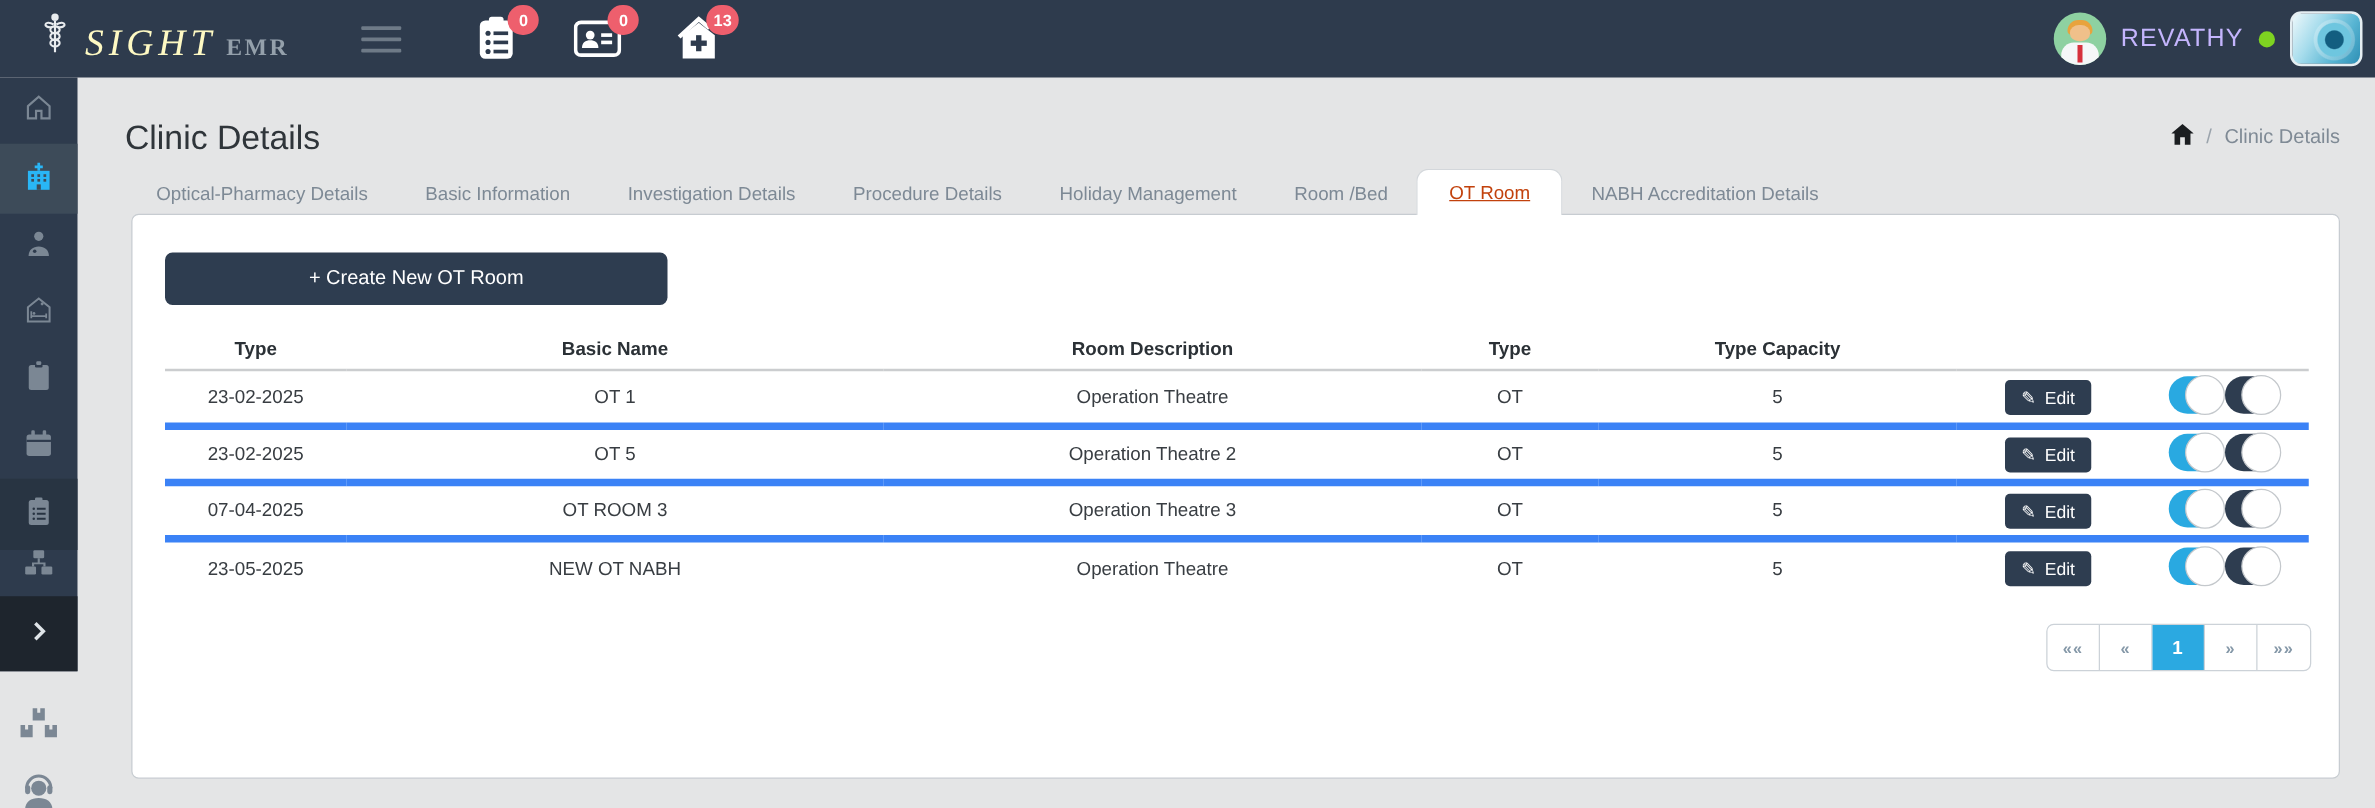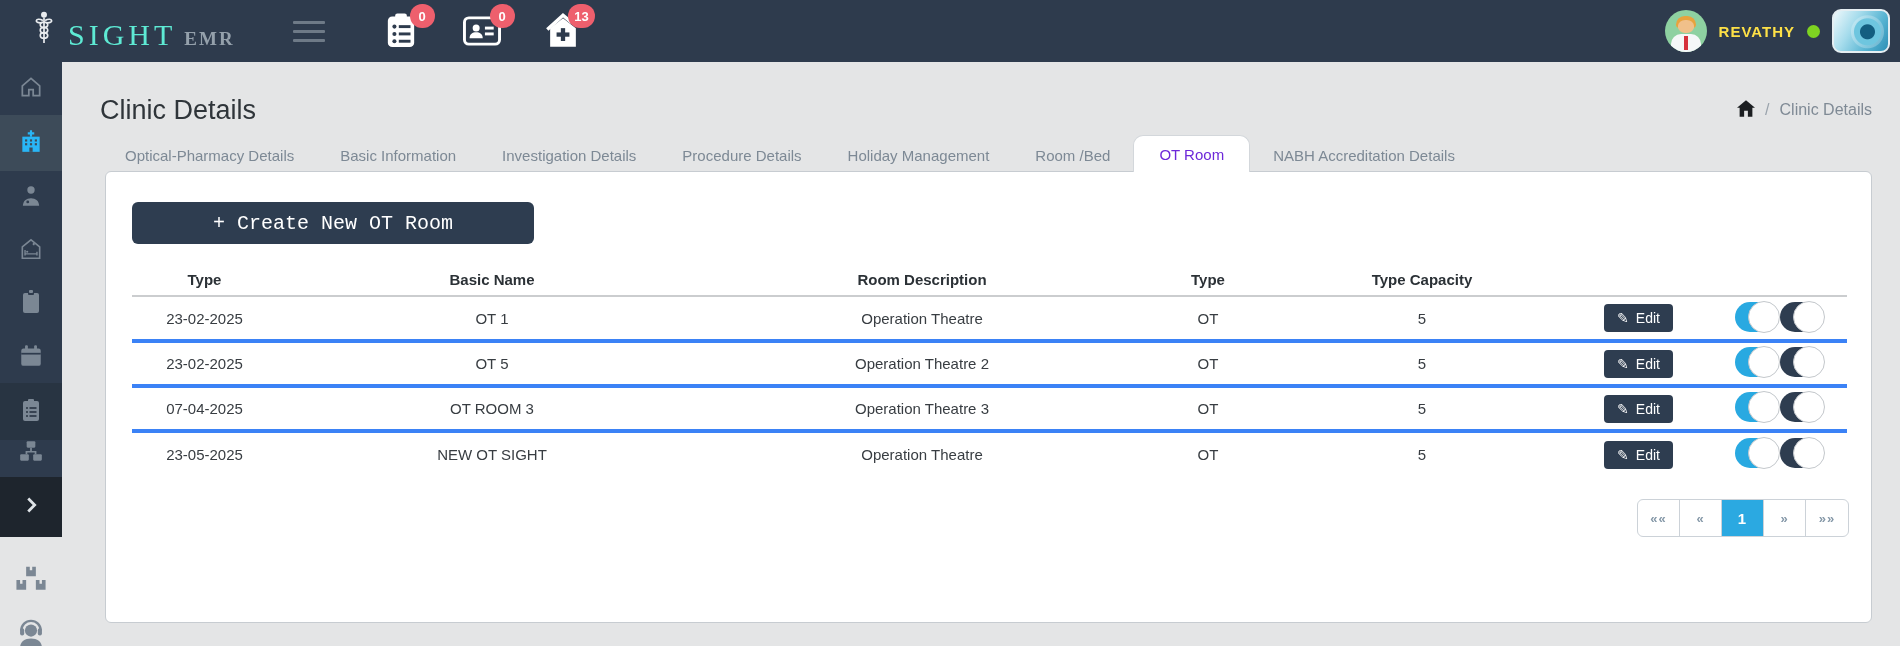--- a/index.html
+++ b/index.html
@@ -4,22 +4,22 @@
 <style>
   * { margin:0; padding:0; box-sizing:border-box; }
   html,body { width:1900px; height:646px; overflow:hidden; background:#e4e5e6;
               font-family:"Liberation Sans", sans-serif; }
 
   
   .topbar { position:absolute; left:0; top:0; width:1900px; height:62px;
             background:#2e3b4d; display:flex; align-items:center; z-index:10; }
   .brand { display:flex; align-items:baseline; margin-left:30px; }
   .brand svg { align-self:center; margin-right:10px; }
-  .brand-name { font-family:"Liberation Serif", serif; color:#5eead4; font-size:30px;
-                letter-spacing:4px; font-weight:400; }
+  .brand-name { font-family:"Liberation Serif", serif; color:#fef9c3; font-size:30px;
+                letter-spacing:4px; font-weight:400;font-style:italic; }
   .brand-suffix { font-family:"Liberation Serif", serif; color:#94a0ab; font-size:19px;
                   letter-spacing:2px; margin-left:8px; font-weight:700; }
   .hamburger { margin-left:58px; width:32px; cursor:pointer; }
   .hamburger span { display:block; height:3px; background:#6e7a87; margin:6px 0; border-radius:1px; }
   .nav-icons { display:flex; margin-left:58px; gap:42px; }
   .nav-icon { position:relative; width:38px; height:38px; }
   .badge { position:absolute; top:-8px; right:-14px; min-width:25px; height:24px;
            background:#ee5f6d; border-radius:13px; color:#fff; font-size:13px;
            font-weight:700; display:flex; align-items:center; justify-content:center;
            padding:0 6px; }
@@ -27,21 +27,21 @@
   .avatar { width:42px; height:42px; border-radius:50%; background:#8ed1a1;
             position:relative; overflow:hidden; }
   .avatar .hair { position:absolute; left:11px; top:6px; width:20px; height:12px;
                   border-radius:10px 10px 4px 4px; background:#e8a33d; }
   .avatar .face { position:absolute; left:13px; top:10px; width:16px; height:13px;
                   border-radius:45%; background:#f0c08a; }
   .avatar .shirt { position:absolute; left:6px; top:24px; width:30px; height:18px;
                    border-radius:10px 10px 0 0; background:#f5f7f8; }
   .avatar .tie { position:absolute; left:19px; top:26px; width:4px; height:14px;
                  background:#d6313c; }
-  .user-name { color:#fde047; font-weight:700; font-size:15px; letter-spacing:1px; }
+  .user-name { color:#c4b5fd; font-weight:400; font-size:20px; letter-spacing:1px; }
   .status-dot { width:13px; height:13px; border-radius:50%; background:#7ed321; }
   .user-photo { width:58px; height:44px; border-radius:9px; border:2px solid #e5eef2;
       background:
         radial-gradient(circle at 62% 52%, #135e80 0 7px, #6ec6df 8px 13px, rgba(255,255,255,.25) 14px 16px, transparent 17px),
         linear-gradient(120deg,#eef8fb 0%, #a6dcec 35%, #57b4d2 70%, #2e8fb5 100%); }
 
   
   .sidebar { position:absolute; left:0; top:62px; width:62px; height:475px;
              background:#2e3b4d; display:flex; flex-direction:column; }
   .s-item { height:53px; display:flex; align-items:center; justify-content:center;
@@ -61,36 +61,36 @@
   .page-head { display:flex; align-items:center; justify-content:space-between;
                padding:24px 28px 0 38px; height:72px; }
   .page-title { font-size:27px; color:#2f353a; font-weight:500; }
   .breadcrumb { display:flex; align-items:center; gap:10px; font-size:16px; color:#7f8a95; }
   .breadcrumb .sep { color:#9aa3ac; }
 
   
   .tabs { display:flex; align-items:flex-end; margin-left:40px; position:relative;
           z-index:2; margin-bottom:-1px; height:38px; }
   .tab { padding:8px 23px; font-size:15px; color:#7d8995; white-space:nowrap; cursor:pointer; }
-  .tab.active { background:#fff; color:#6d28d9; border:1px solid #d3d7db; border-bottom:none;
-                border-radius:10px 10px 0 0; padding:10px 25px 9px; }
+  .tab.active { background:#fff; color:#c2410c; border:1px solid #d3d7db; border-bottom:none;
+                border-radius:10px 10px 0 0; padding:10px 25px 9px;text-decoration:underline; }
 
   
   .panel { margin:0 28px 0 43px; height:452px; background:#fff;
            border:1px solid #c7ccd1; border-radius:6px; position:relative; }
   .create-btn { margin:30px 0 0 26px; width:402px; height:42px; background:#2e3d50;
-                color:#fff; font-size:20px; border:none; border-radius:6px; cursor:pointer;
-                font-family:Liberation Mono, monospace; }
+                color:#fff; font-size:16px; border:none; border-radius:6px; cursor:pointer;
+                font-family:Liberation Sans, sans-serif; }
 
   
   table { border-collapse:collapse; table-layout:fixed; width:1715px; margin:20px 26px 0; }
   th { font-size:15px; font-weight:700; color:#2b3136; height:32px; text-align:center;
        border-bottom:2px solid #cbcdcf; }
   td { font-size:15px; color:#383d42; height:45px; text-align:center;
-       border-bottom:4px solid #3b82f6; }
+       border-bottom:6px solid #3b82f6; }
   tr:last-child td { border-bottom:none; }
   .edit-btn { display:inline-flex; align-items:center; gap:7px; background:#2e3d50;
               color:#fff; font-size:14px; border:none; border-radius:4px;
               padding:6px 13px; cursor:pointer; font-family:"Liberation Sans", sans-serif; }
   .edit-btn .pencil { font-size:14px; }
   .toggle-pair { display:inline-flex; }
   .toggle { position:relative; width:44px; height:30px; border-radius:15px;
             display:inline-block; cursor:pointer; }
   .toggle.t-blue { background:#29a9e1; }
   .toggle.t-dark { background:#2e3d50; margin-left:1px; }
@@ -397,21 +397,21 @@
                 <span class="toggle t-blue">
                   <span class="knob"></span>
                 </span>
                 <span class="toggle t-dark">
                   <span class="knob"></span>
                 </span>
               </div></td>
           </tr>
           <tr>
             <td>23-05-2025</td>
-            <td>NEW OT SIGHT</td>
+            <td>NEW OT NABH</td>
             <td>Operation Theatre</td>
             <td>OT</td>
             <td>5</td>
             <td><button class="edit-btn">
                 <span class="pencil">✎</span>
                 <span>Edit</span>
               </button></td>
             <td><div class="toggle-pair">
                 <span class="toggle t-blue">
                   <span class="knob"></span>

